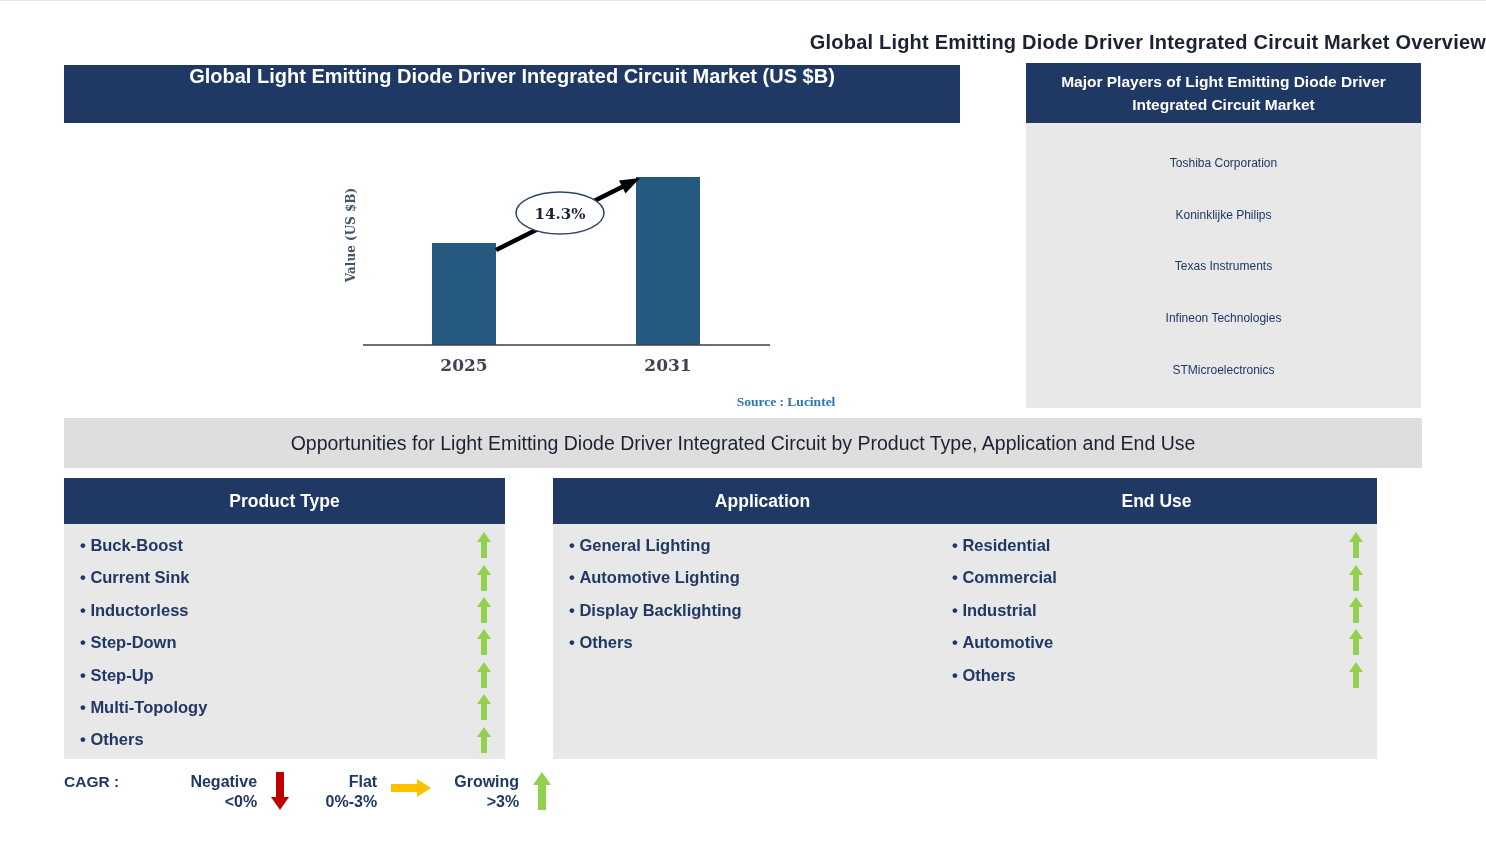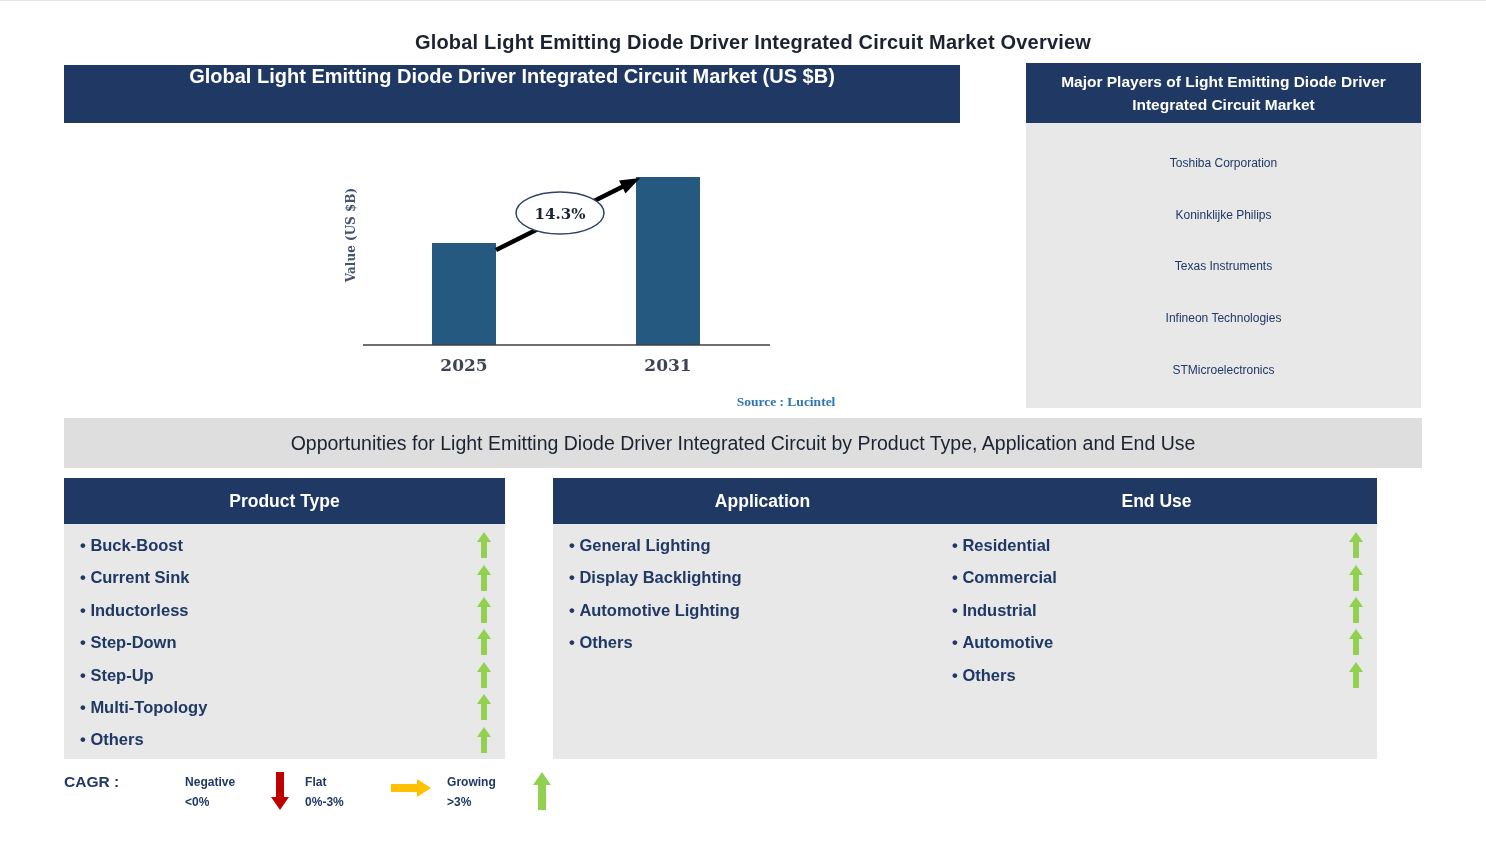--- a/index.html
+++ b/index.html
@@ -9,21 +9,21 @@
     --band-gray:#DEDEDE;
     --item-navy:#1F3864;
     --green:#92D050;
     --title-dark:#1B2230;
     --source-blue:#2E75B6;
   }
   *{margin:0;padding:0;box-sizing:border-box;}
   html,body{width:1486px;height:844px;background:#fff;font-family:"Liberation Sans",sans-serif;}
   #canvas{position:relative;width:1486px;height:844px;background:#fff;overflow:hidden;border-top:1px solid #e3e3e3;}
 
-  .page-title{position:absolute;left:0;top:30px;width:100%;text-align:center;
+  .page-title{position:absolute;left:0;top:30px;width:100%;text-align:right;
     font-size:20px;font-weight:bold;color:var(--title-dark);letter-spacing:.2px;padding-left:20px;}
 
   
   .chart-header{position:absolute;left:64px;top:64px;width:896px;height:58px;background:var(--navy);
     display:flex;align-items:flex-start;justify-content:center;color:#fff;font-size:20px;font-weight:bold;}
   .chart-area{position:absolute;left:64px;top:122px;width:958px;height:290px;background:#fff;}
 
   
   .players-panel{position:absolute;left:1026px;top:62px;width:395px;height:345px;background:var(--panel-gray);
     display:flex;flex-direction:column;}
@@ -50,21 +50,21 @@
   .arrow-cell{height:32.4px;display:flex;align-items:center;justify-content:flex-end;}
   .up-arrow{position:relative;display:inline-block;width:14px;height:26px;}
   .up-arrow::before{content:"";position:absolute;top:0;left:0;
     border-left:7px solid transparent;border-right:7px solid transparent;border-bottom:10px solid var(--green);}
   .up-arrow::after{content:"";position:absolute;top:9px;left:4px;width:6px;height:17px;background:var(--green);}
 
   
   .legend{position:absolute;left:64px;top:771px;display:flex;align-items:flex-start;}
   .legend-label{font-size:15.5px;font-weight:bold;color:var(--item-navy);margin-right:66px;line-height:20px;}
   .legend-entry{display:flex;align-items:flex-start;margin-right:16px;}
-  .legend-text{font-size:12px;font-weight:bold;color:var(--item-navy);line-height:20px;margin-right:14px;min-width:72px;}
+  .legend-text{font-size:16px;font-weight:bold;color:var(--item-navy);line-height:20px;margin-right:14px;min-width:72px;text-align:right;}
   .legend-arrow{display:inline-block;position:relative;}
   .arrow-down{width:18px;height:38px;}
   .arrow-down::before{content:"";position:absolute;bottom:0;left:0;
     border-left:9px solid transparent;border-right:9px solid transparent;border-top:13px solid var(--c);}
   .arrow-down::after{content:"";position:absolute;top:0;left:5px;width:8px;height:26px;background:var(--c);}
   .arrow-right{width:40px;height:18px;margin-top:7px;}
   .arrow-right::before{content:"";position:absolute;right:0;top:0;
     border-top:9px solid transparent;border-bottom:9px solid transparent;border-left:14px solid var(--c);}
   .arrow-right::after{content:"";position:absolute;left:0;top:5px;width:27px;height:8px;background:var(--c);}
   .arrow-up{width:18px;height:38px;}
@@ -163,22 +163,22 @@
     </div>
   </div>
 
   <div class="col col-2">
     <div class="col-header">
       <span>Application</span>
     </div>
     <div class="col-body">
       <div class="col-items">
           <div class="item">General Lighting</div>
+          <div class="item">Automotive Lighting</div>
           <div class="item">Display Backlighting</div>
-          <div class="item">Automotive Lighting</div>
           <div class="item">Others</div>
         </div>
       <div class="col-arrows">
           <div class="arrow-cell">
             <span class="up-arrow"></span>
           </div>
           <div class="arrow-cell">
             <span class="up-arrow"></span>
           </div>
           <div class="arrow-cell">

